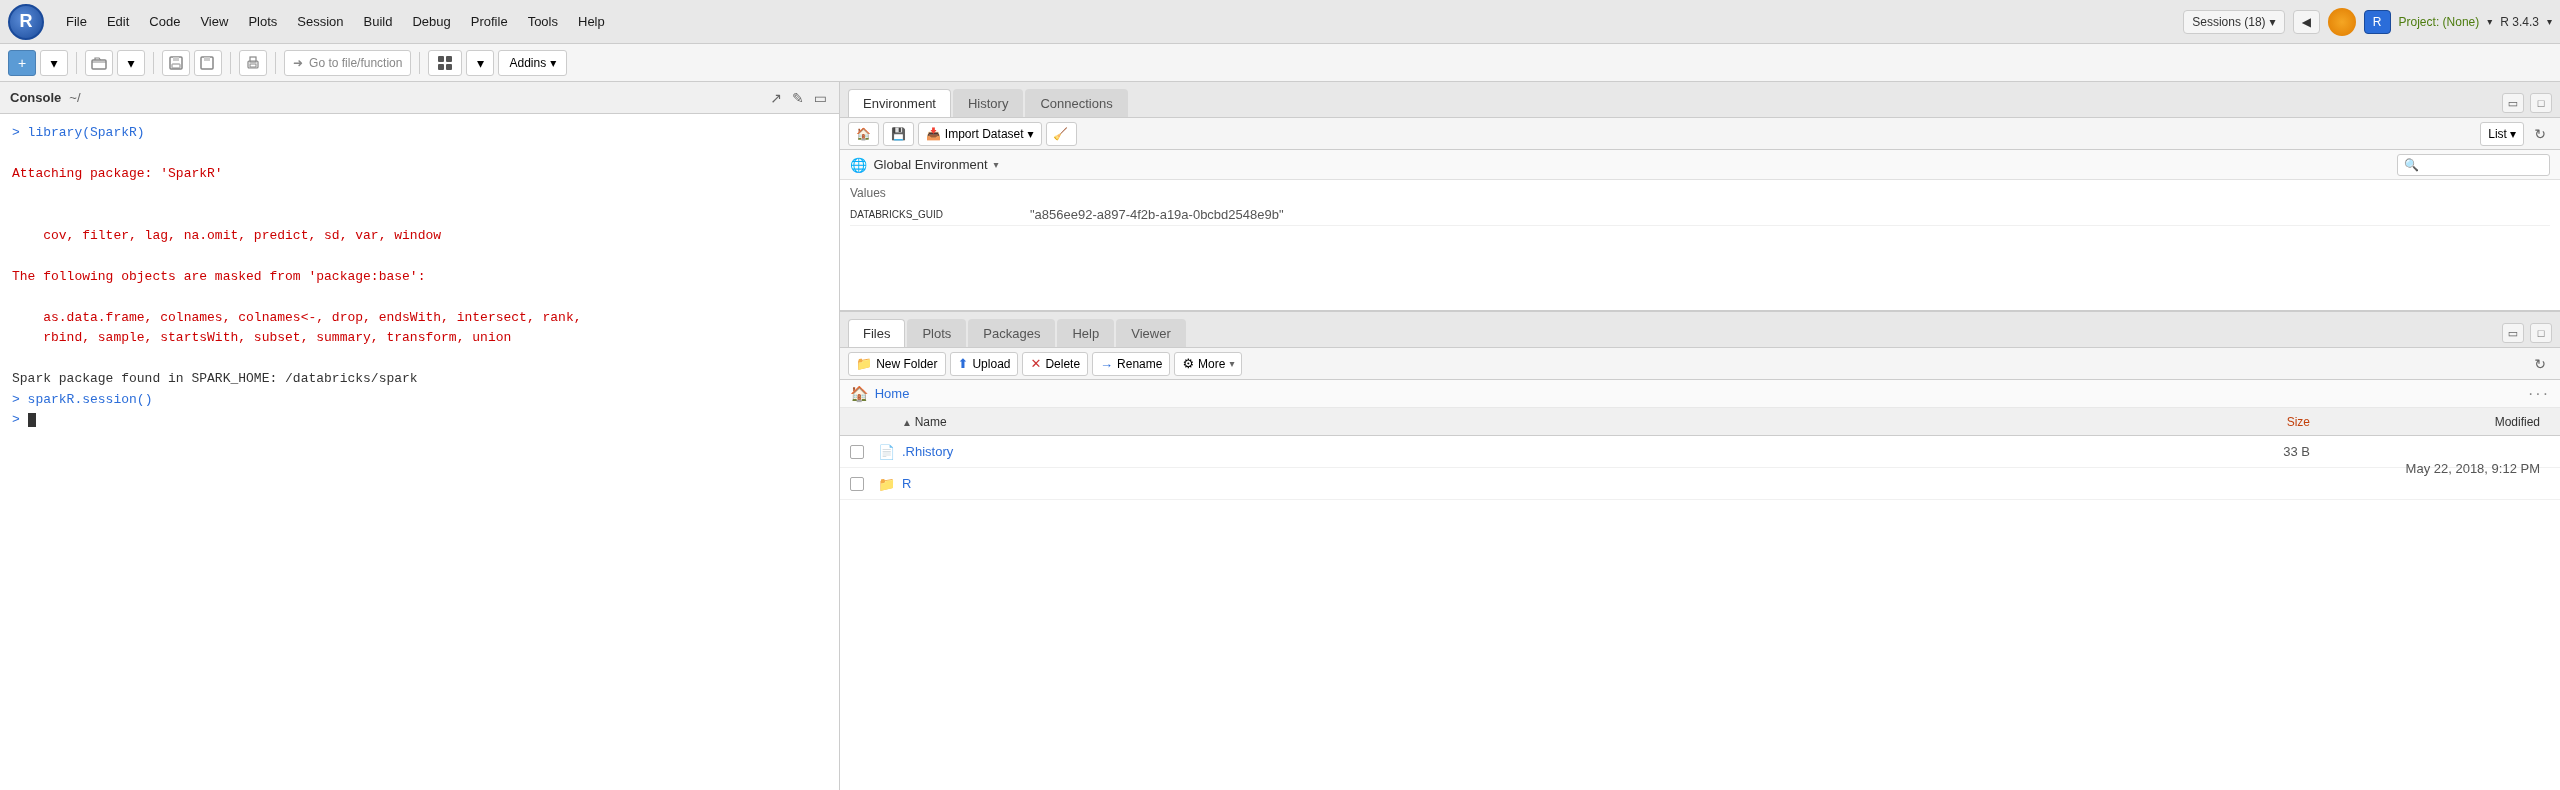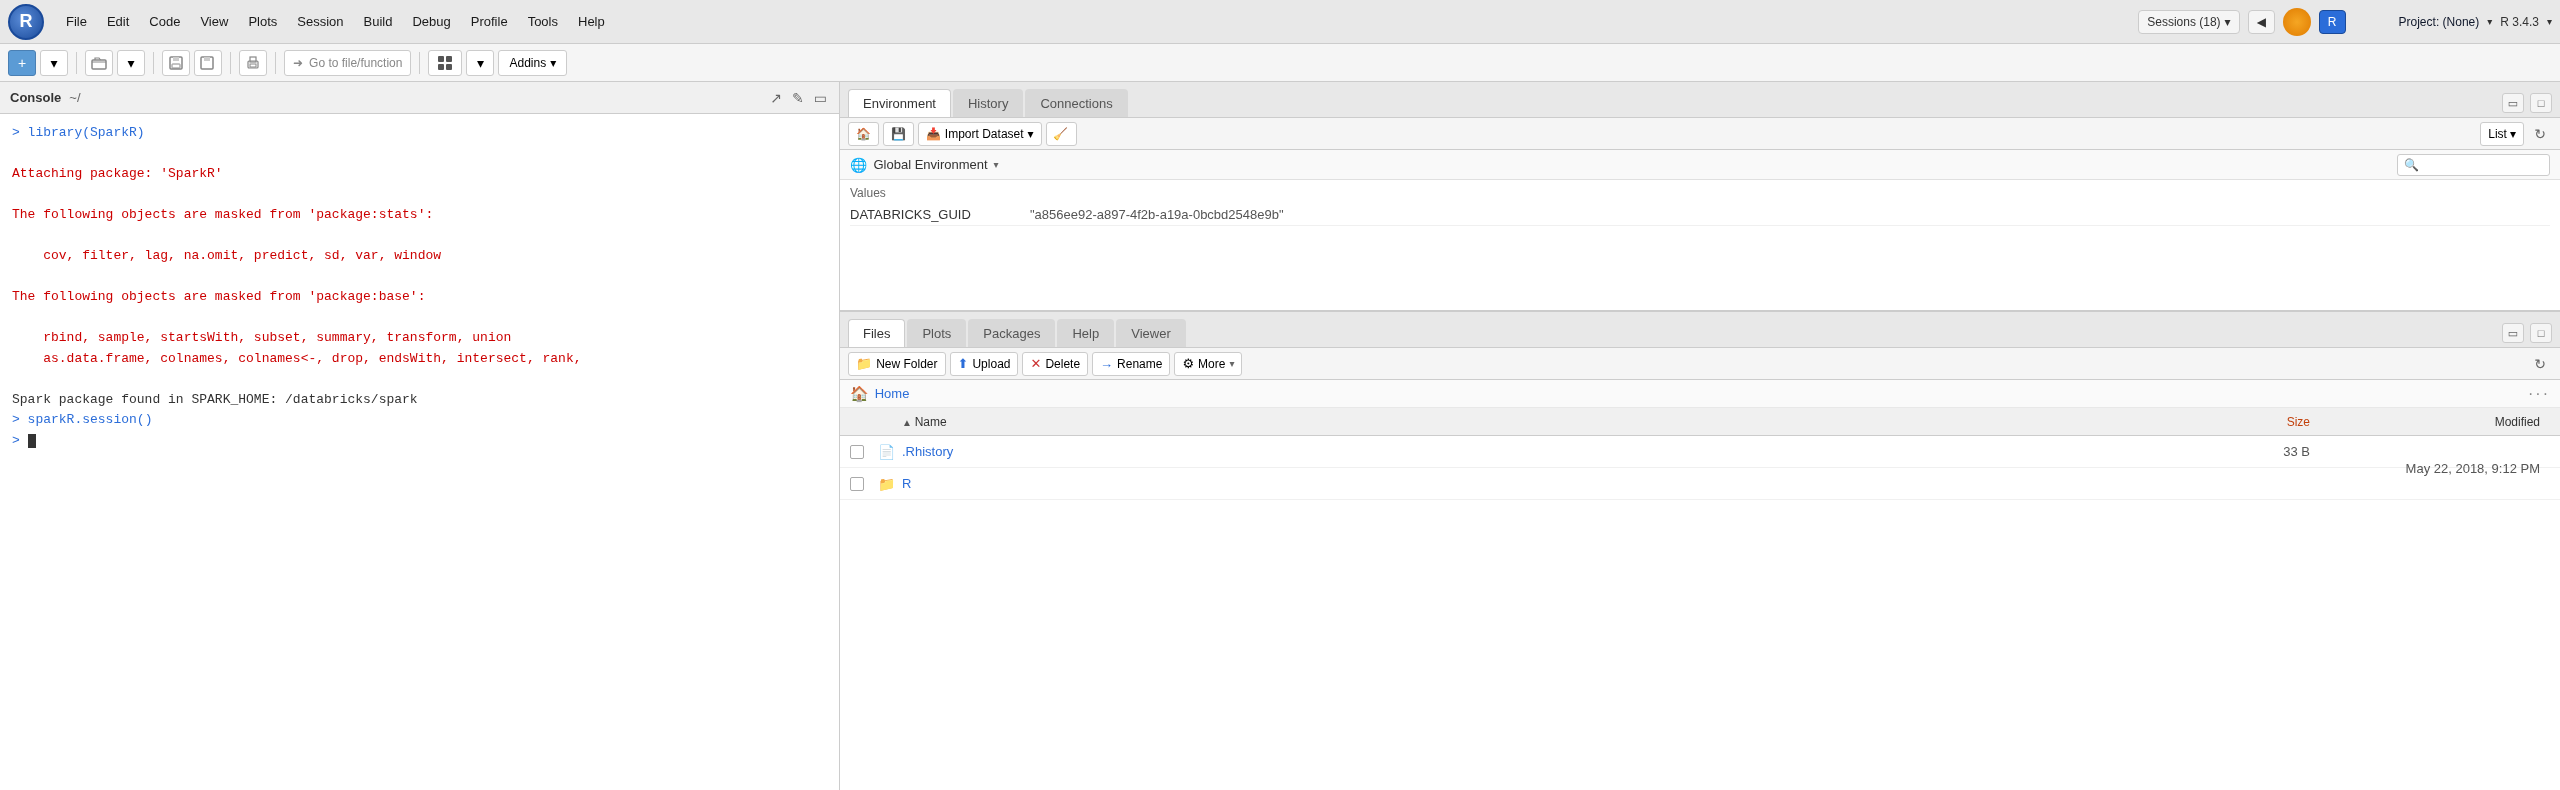--- a/index.html
+++ b/index.html
@@ -149,21 +149,21 @@
     }
     .search-box input {
       border: none; outline: none; font-size: 12px; width: 120px; background: transparent;
     }
 
     .values-section { padding: 6px 10px; }
     .values-heading { font-size: 12px; color: #666; font-weight: normal; margin-bottom: 4px; }
     .env-row {
       display: flex; align-items: center; padding: 3px 0; border-bottom: 1px solid #f0f0f0;
     }
-    .env-key { font-size: 13px; color: #333; font-weight: 500; width: 180px; }
+    .env-key { font-size: 10px; color: #333; font-weight: 500; width: 180px; }
     .env-val { font-size: 13px; color: #555; }
 
     
     #bottom-right {
       flex: 1; display: flex; flex-direction: column;
     }
     .files-toolbar {
       display: flex; align-items: center; background: #f5f5f5;
       border-bottom: 1px solid #ccc; height: 32px; padding: 0 8px; gap: 4px;
     }
@@ -241,21 +241,21 @@
   <div class="menu-item">Help</div>
   <div class="menu-spacer"></div>
   <div class="menu-right">
     <div class="menu-right-btn">
       <span>Sessions (18)</span>
       <span>▾</span>
     </div>
     <div class="menu-right-btn">◀</div>
     <div style="width:28px;height:28px;border-radius:50%;background:radial-gradient(circle,#f5a623,#e07b00);display:flex;align-items:center;justify-content:center;cursor:pointer;"></div>
     <div class="menu-right-btn" style="background:#2b6dd9;color:white;border-color:#1a4a9a;">R</div>
-    <div style="font-size:12px;color:#0f172a;margin-left:45px;">Project: (None)</div>
+    <div style="font-size:12px;color:#4d7c0f;">Project: (None)</div>
     <span style="cursor:pointer;font-size:10px;">▾</span>
     <div style="font-size:12px;color:#333;">R 3.4.3</div>
     <span style="cursor:pointer;font-size:10px;">▾</span>
   </div>
 </div>
 
 <div id="toolbar">
   <div class="toolbar-btn" style="background:#5b9bd5;color:white;border-color:#4a80b4;">+</div>
   <div class="toolbar-btn">▾</div>
   <div class="toolbar-sep"></div>
@@ -324,37 +324,34 @@
     </div>
     <div class="console-content">
       <div class="console-line">
         <span class="console-prompt">&gt; </span><span class="console-cmd">library(SparkR)</span>
       </div>
       <div class="console-line">&nbsp;</div>
       <div class="console-line">
         <span class="console-output">Attaching package: 'SparkR'</span>
       </div>
       <div class="console-line">&nbsp;</div>
-      <div class="console-line">
-        <span class="console-output">The following objects are masked from 'package:stats':</span>
-      </div>
       <div class="console-line">&nbsp;</div>
       <div class="console-line">
         <span class="console-output">&nbsp;&nbsp;&nbsp;&nbsp;cov, filter, lag, na.omit, predict, sd, var, window</span>
       </div>
       <div class="console-line">&nbsp;</div>
       <div class="console-line">
         <span class="console-output">The following objects are masked from 'package:base':</span>
       </div>
       <div class="console-line">&nbsp;</div>
       <div class="console-line">
+        <span class="console-output">&nbsp;&nbsp;&nbsp;&nbsp;as.data.frame, colnames, colnames&lt;-, drop, endsWith, intersect, rank,</span>
+      </div>
+      <div class="console-line">
         <span class="console-output">&nbsp;&nbsp;&nbsp;&nbsp;rbind, sample, startsWith, subset, summary, transform, union</span>
-      </div>
-      <div class="console-line">
-        <span class="console-output">&nbsp;&nbsp;&nbsp;&nbsp;as.data.frame, colnames, colnames&lt;-, drop, endsWith, intersect, rank,</span>
       </div>
       <div class="console-line">&nbsp;</div>
       <div class="console-line">
         <span class="console-normal">Spark package found in SPARK_HOME: /databricks/spark</span>
       </div>
       <div class="console-line">
         <span class="console-prompt">&gt; </span><span class="console-cmd">sparkR.session()</span>
       </div>
       <div class="console-line">
         <span class="console-prompt">&gt; </span><span class="console-cursor"></span>

